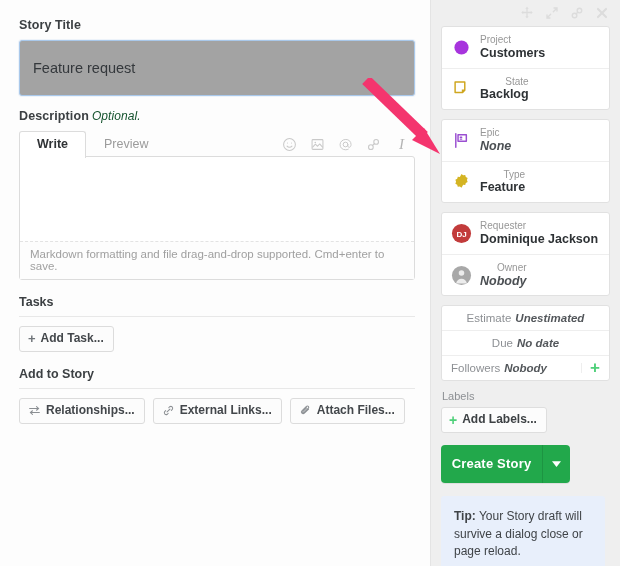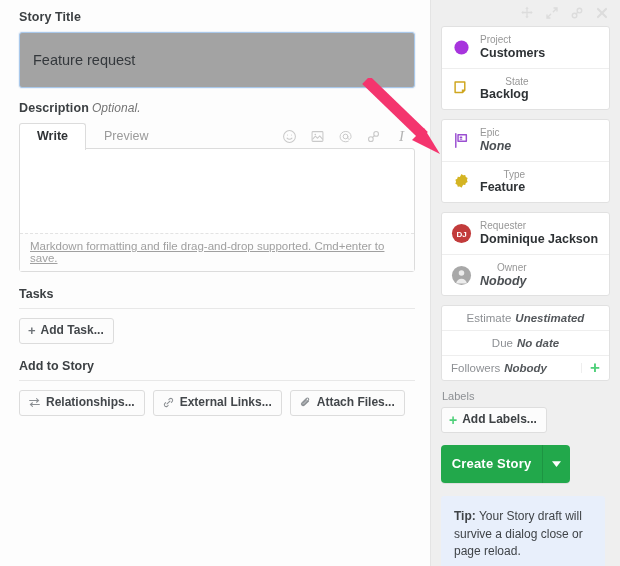--- a/index.html
+++ b/index.html
@@ -15,34 +15,34 @@
     display: flex;
     background: #fbfbfb;
     border-bottom: 1px solid #e0e0e0;
   }
 
   
   .left-pane {
     width: 430px;
     height: 566px;
     background: #fdfdfd;
-    padding: 10px 16px 0 19px;
+    padding: 18px 16px 0 19px;
     position: relative;
   }
 
   .field-label {
     font-size: 12.5px;
     font-weight: bold;
     color: #3c4043;
     letter-spacing: .1px;
   }
   .field-label .optional {
     font-weight: normal;
     font-style: italic;
-    color: #737373;
+    color: #14532d;
     font-size: 12px;
     margin-left: 3px;
   }
 
   
   .title-input-wrap { margin-top: 8px; }
   .title-input {
     width: 396px;
     height: 56px;
     border: 1px solid #a9c8ea;
@@ -127,21 +127,20 @@
     color: #333;
     background: transparent;
     display: block;
   }
   .desc-hint {
     border-top: 1px dashed #e3e3e3;
     font-size: 11.5px;
     color: #a0a0a0;
     padding: 6px 10px 7px 10px;
     background: #fdfdfd;
-    text-decoration: underline;
   }
 
   
   .section { margin-top: 15px; width: 396px; }
   .section-head {
     font-size: 12.5px;
     font-weight: bold;
     color: #3c4043;
     padding-bottom: 7px;
     border-bottom: 1px solid #e8e8e8;

